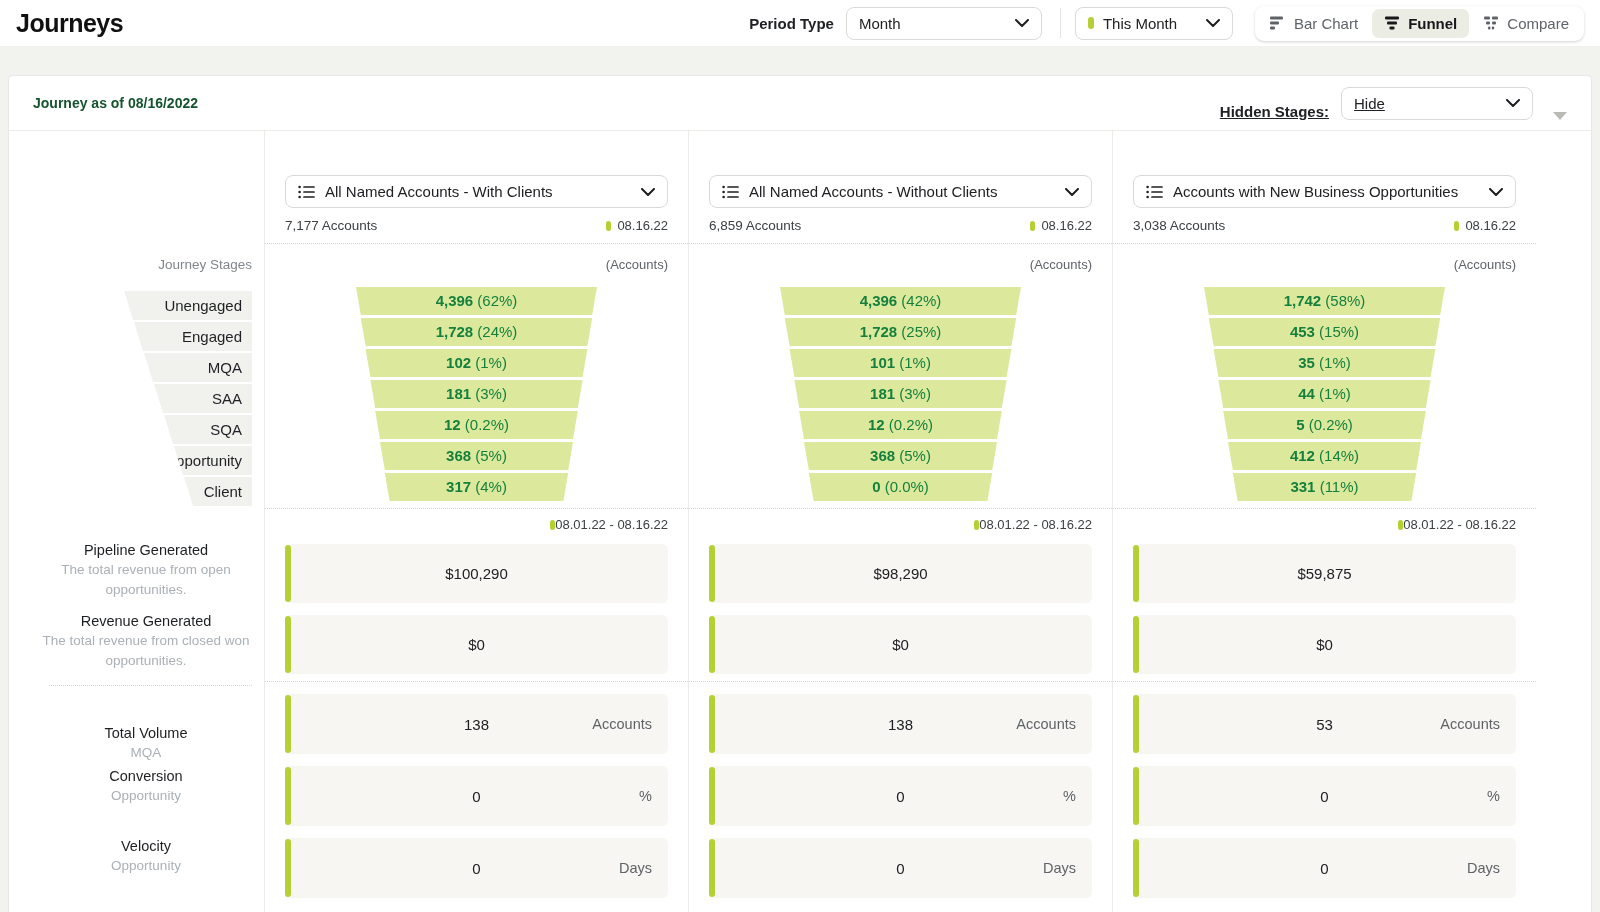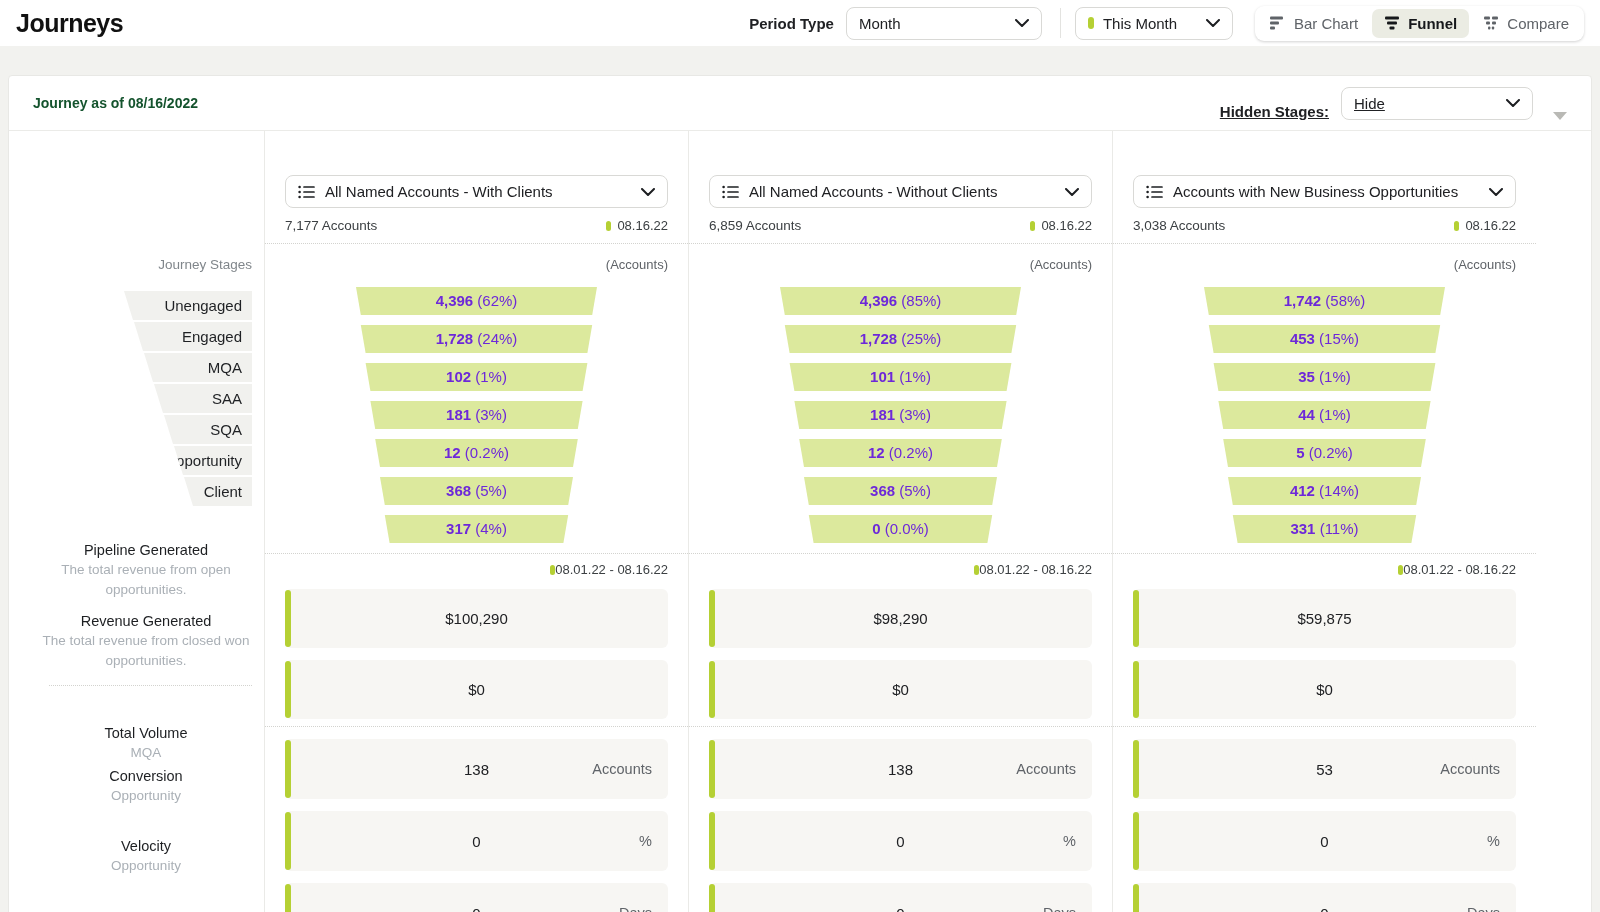--- a/index.html
+++ b/index.html
@@ -67,22 +67,22 @@
   .seg-select .seg-label { margin:0 10px; white-space:nowrap; overflow:hidden; }
   .accounts-row { display:flex; align-items:center; margin-top:10px; padding-bottom:10px;
     border-bottom:1.5px dotted #d3d3cf; margin-left:-20px; margin-right:-20px;
     padding-left:20px; padding-right:20px; }
   .acct-count { font-size:13.5px; color:#3c4043; }
   .asof { margin-left:auto; display:flex; align-items:center; gap:6px; font-size:13px; color:#3c4043; }
   .asof .dot { width:5px; height:10px; }
   .unit-note { text-align:right; margin-top:13px; font-size:13px; color:#5f6368; }
 
   .funnel { width:250px; margin:15px auto 0; }
-  .fbar { height:28px; margin-bottom:10px; background:#dce99d; line-height:28px;
-    text-align:center; font-size:15px; color:#6d28d9; }
+  .fbar { height:28px; margin-bottom:3px; background:#dce99d; line-height:28px;
+    text-align:center; font-size:15px; color:#15803d; }
   .fbar .fval { font-weight:700; }
   .fbar:nth-of-type(1){clip-path:polygon(4.5px 0,calc(100% - 4.5px) 0,calc(100% - 9.3px) 100%,9.3px 100%);}
   .fbar:nth-of-type(2){clip-path:polygon(9.3px 0,calc(100% - 9.3px) 0,calc(100% - 14.1px) 100%,14.1px 100%);}
   .fbar:nth-of-type(3){clip-path:polygon(14.1px 0,calc(100% - 14.1px) 0,calc(100% - 18.9px) 100%,18.9px 100%);}
   .fbar:nth-of-type(4){clip-path:polygon(18.9px 0,calc(100% - 18.9px) 0,calc(100% - 23.7px) 100%,23.7px 100%);}
   .fbar:nth-of-type(5){clip-path:polygon(23.7px 0,calc(100% - 23.7px) 0,calc(100% - 28.5px) 100%,28.5px 100%);}
   .fbar:nth-of-type(6){clip-path:polygon(28.5px 0,calc(100% - 28.5px) 0,calc(100% - 33.3px) 100%,33.3px 100%);}
   .fbar:nth-of-type(7){clip-path:polygon(33.3px 0,calc(100% - 33.3px) 0,calc(100% - 38.1px) 100%,38.1px 100%);}
 
   .col-dotted { border-top:1.5px dotted #d3d3cf; margin:7px -20px 0; }
@@ -342,21 +342,21 @@
         <span class="asof">
             <span class="dot"></span>
             <span>08.16.22</span>
           </span>
       </div>
       <div class="unit-note">(Accounts)</div>
       <div class="funnel">
 
           <div class="fbar">
             <span class="fval">4,396</span>
-            <span class="fpct">(85%)</span>
+            <span class="fpct">(42%)</span>
           </div>
 
           <div class="fbar">
             <span class="fval">1,728</span>
             <span class="fpct">(25%)</span>
           </div>
 
           <div class="fbar">
             <span class="fval">101</span>
             <span class="fpct">(1%)</span>

